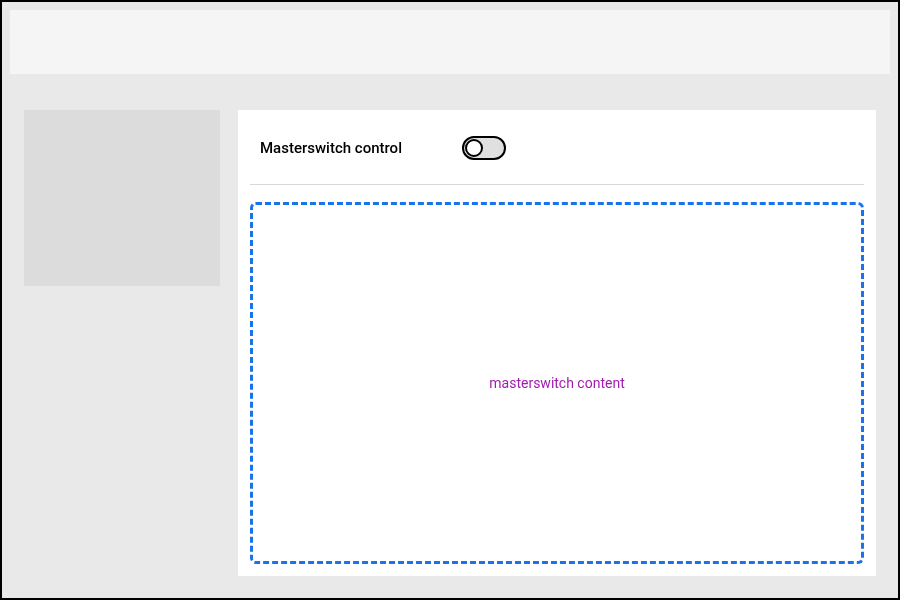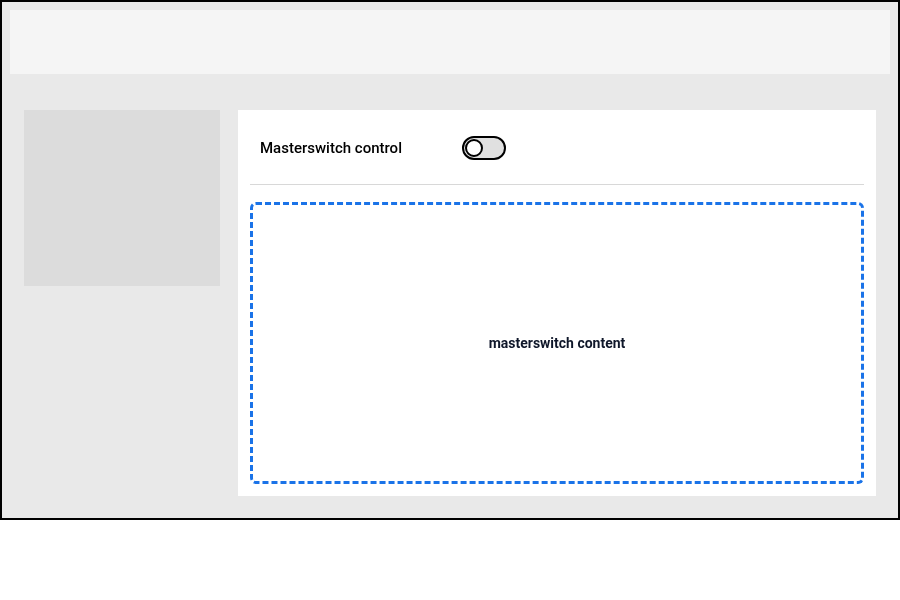--- a/index.html
+++ b/index.html
@@ -9,21 +9,21 @@
     }
     body {
       font-family: -apple-system, BlinkMacSystemFont, "Segoe UI", Roboto, "Helvetica Neue", Arial, sans-serif;
       background: #fff;
       width: 900px;
       height: 600px;
       overflow: hidden;
     }
     .frame {
       width: 900px;
-      height: 520px;
+      height: 600px;
       border: 2px solid #000;
       background: #e9e9e9;
       position: relative;
     }
     .top-bar {
       position: absolute;
       left: 8px;
       top: 8px;
       right: 8px;
       height: 64px;
@@ -91,23 +91,23 @@
       right: 12px;
       top: 92px;
       bottom: 12px;
       border: 3px dashed #1a73e8;
       border-radius: 6px;
       display: flex;
       align-items: center;
       justify-content: center;
     }
     .placeholder-text {
-      color: #0f172a;
+      color: #a21caf;
       font-size: 14px;
-      font-weight: 700;
+      font-weight: 400;
     }
   </style>
 </head>
 <body>
 
 <div class="frame">
 
   <div class="top-bar"></div>
 
   <div class="sidebar-block"></div>

